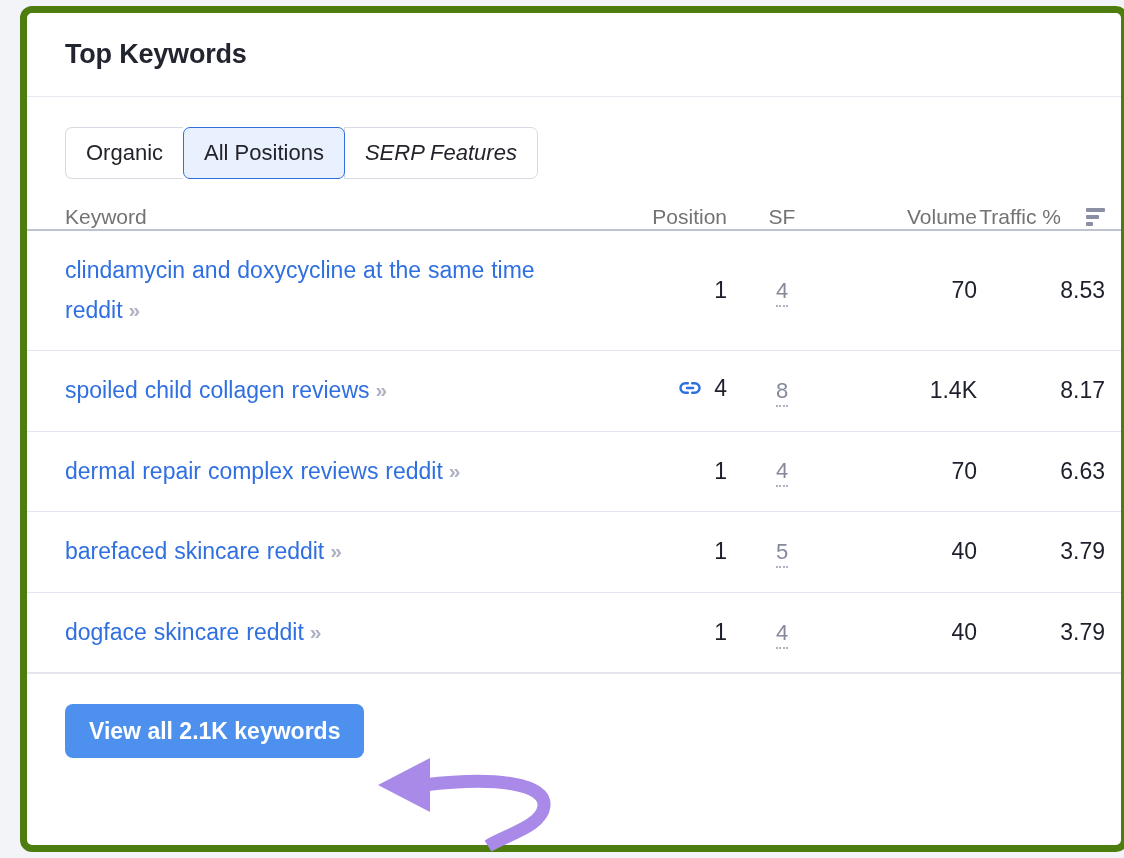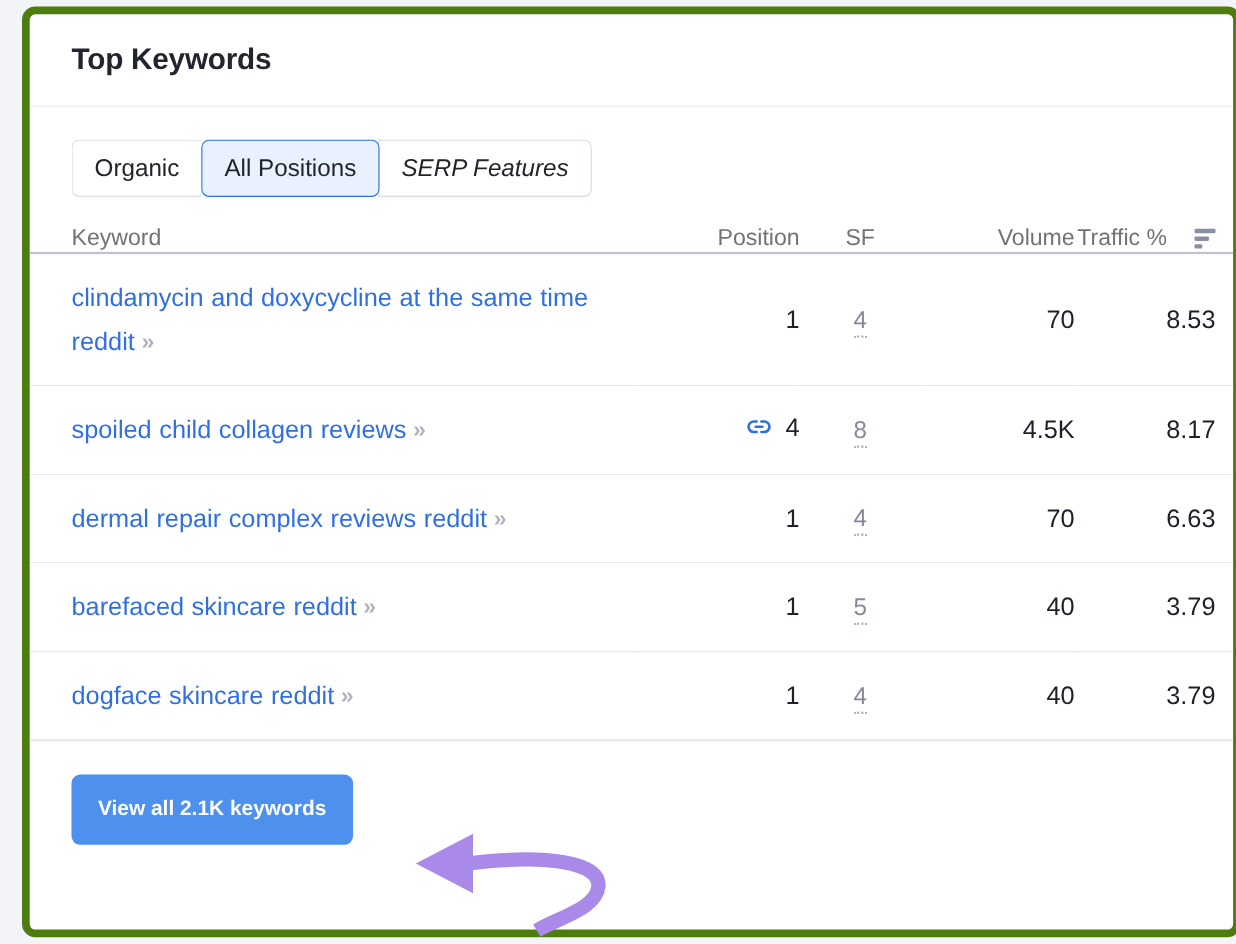--- a/index.html
+++ b/index.html
@@ -184,25 +184,25 @@
 
   
   .footer {
     border-top: 1px solid #e4e5ef;
     padding: 30px 38px 0 38px;
   }
   .view-all-btn {
     display: inline-flex;
     align-items: center;
     justify-content: center;
-    height: 64px;
+    height: 54px;
     padding: 0 24px;
     background: #4d90ee;
     color: #ffffff;
-    font-size: 19px;
+    font-size: 23px;
     font-weight: bold;
     border: none;
     border-radius: 8px;
     cursor: pointer;
     font-family: "Liberation Sans", sans-serif;
   }
 
   
   .annot {
     position: absolute;
@@ -295,21 +295,21 @@
                   <path d="M10 7.6H7.6a4.4 4.4 0 1 0 0 8.8H10" stroke="#2f6fe0" stroke-width="2.2" stroke-linecap="round"></path>
                   <path d="M14 7.6h2.4a4.4 4.4 0 1 1 0 8.8H14" stroke="#2f6fe0" stroke-width="2.2" stroke-linecap="round"></path>
                 </svg>
               </span>
               <span>4</span>
             </span>
           </td>
           <td class="col-sf">
             <span class="sf-val">8</span>
           </td>
-          <td class="col-volume num">4.5K</td>
+          <td class="col-volume num">1.4K</td>
           <td class="col-traffic num">8.17</td>
         </tr>
 
         <tr>
           <td class="kw-cell">
             <span class="kw-link">dermal repair complex reviews reddit</span><span class="chev">»</span>
           </td>
           <td class="col-position num">
             <span class="pos-cell-inner">
               <span>1</span>

